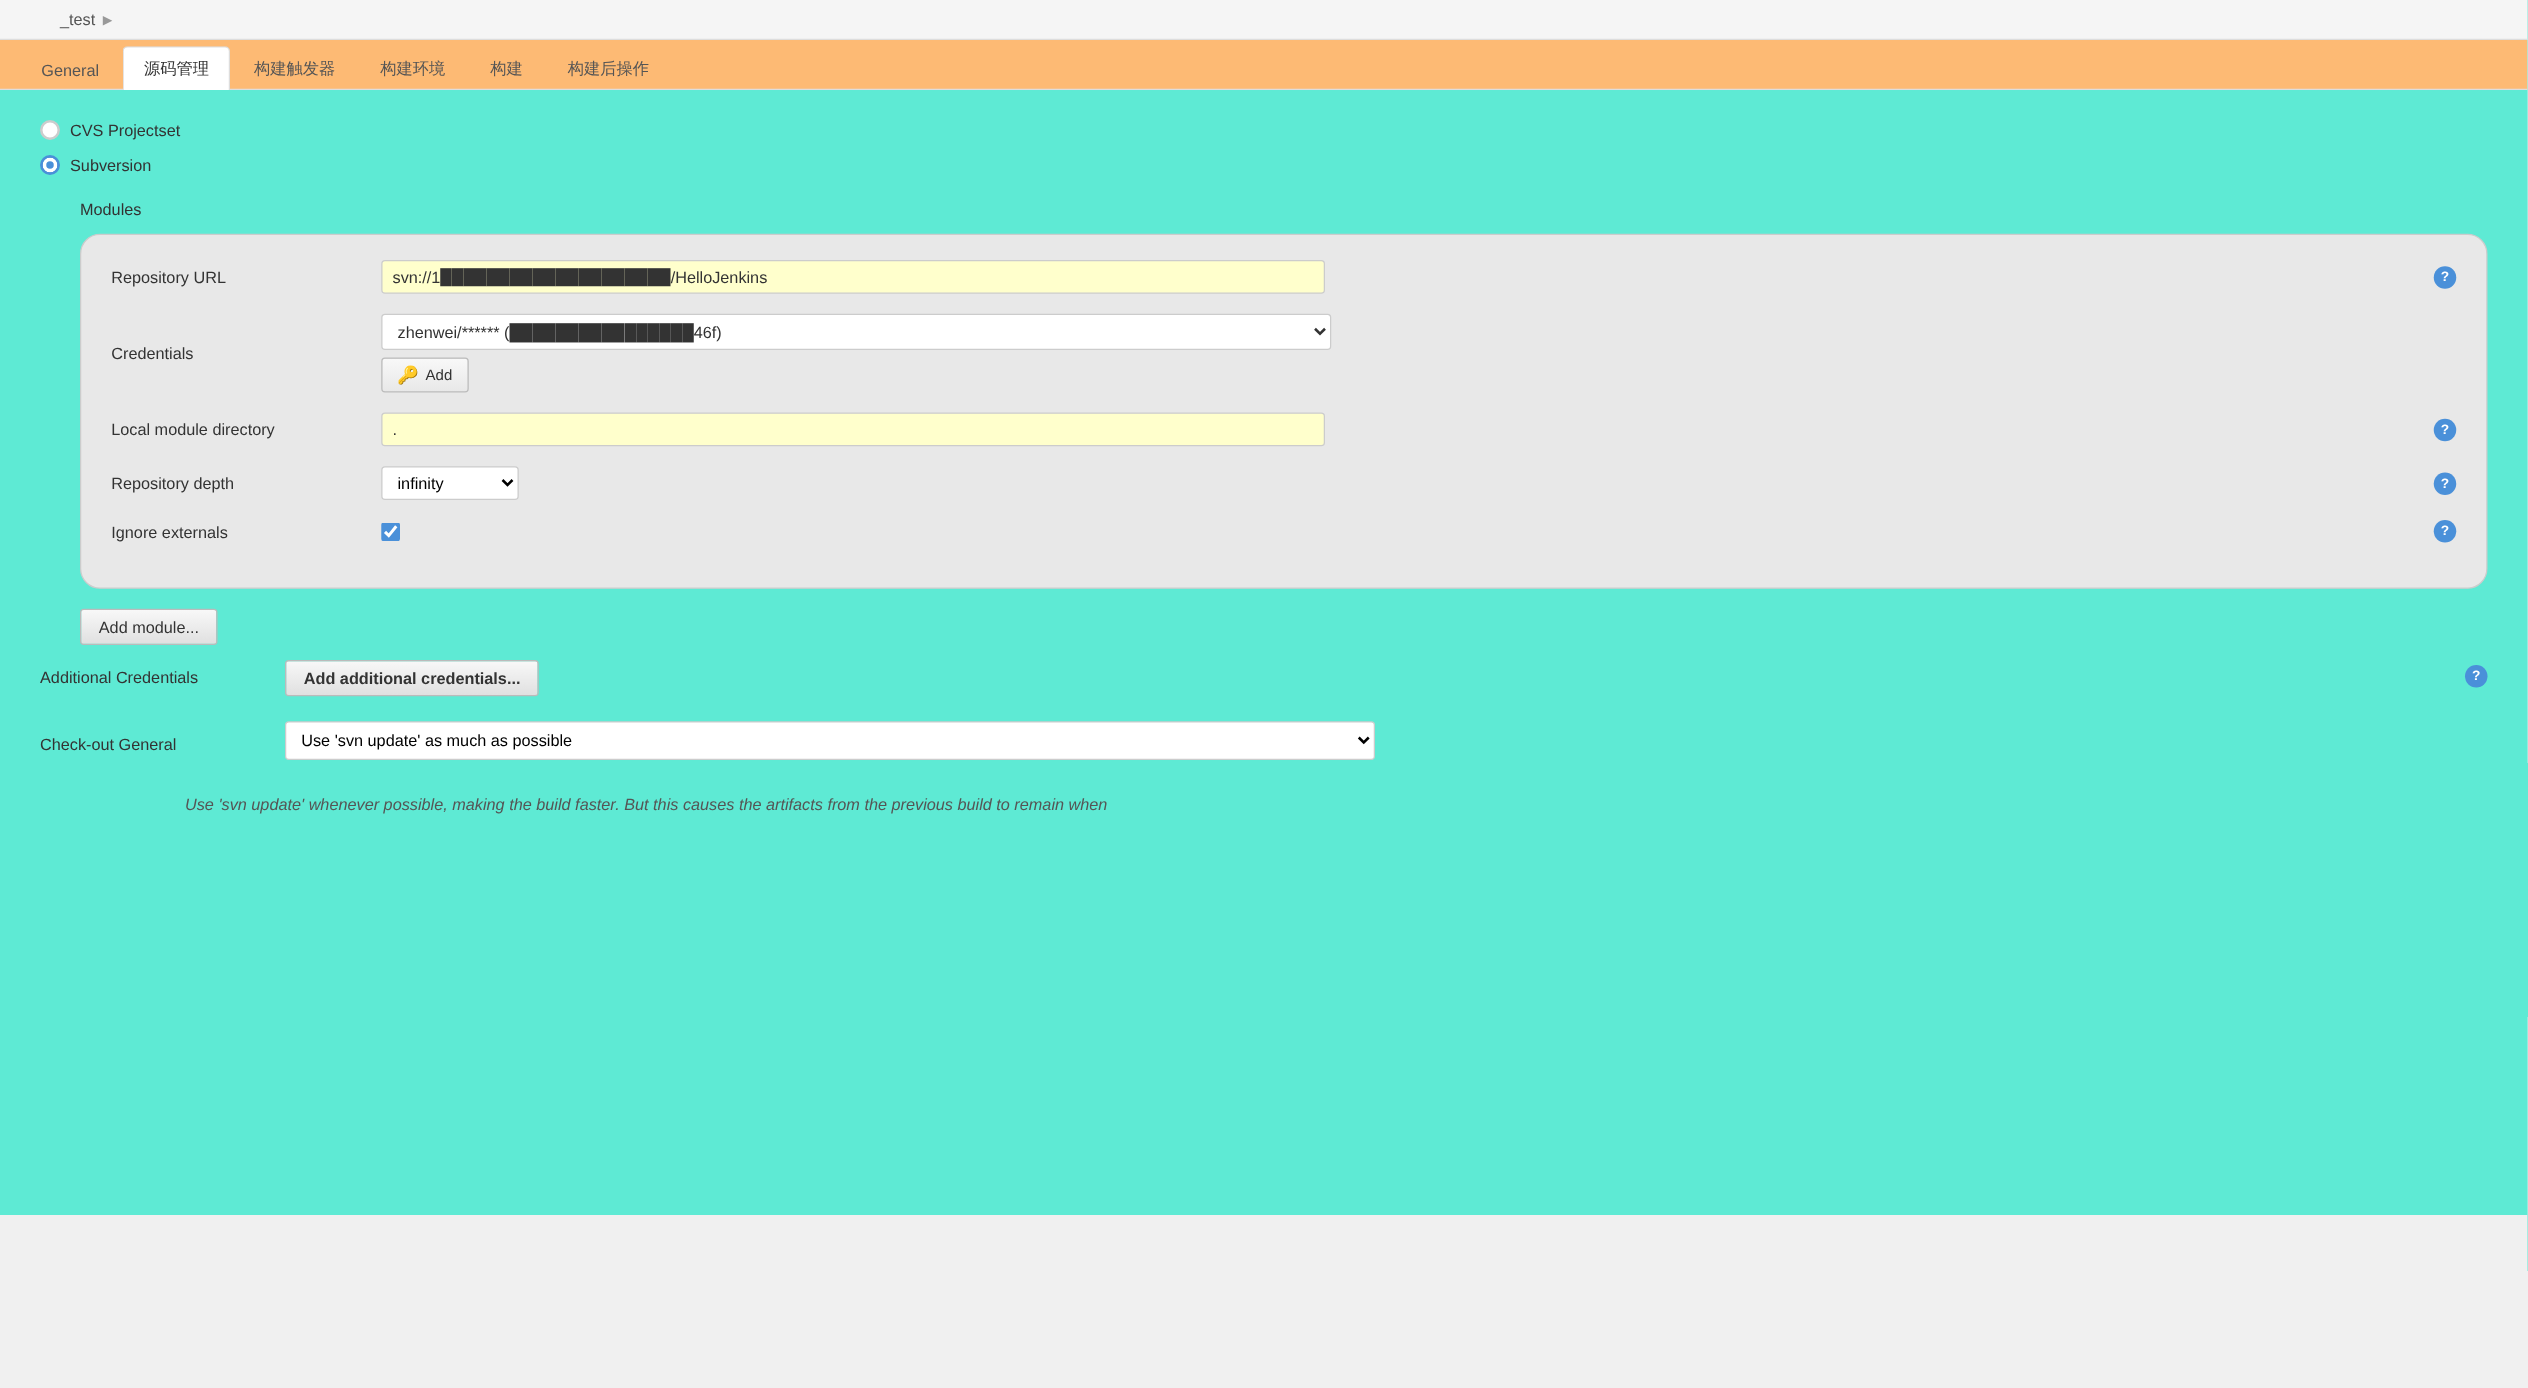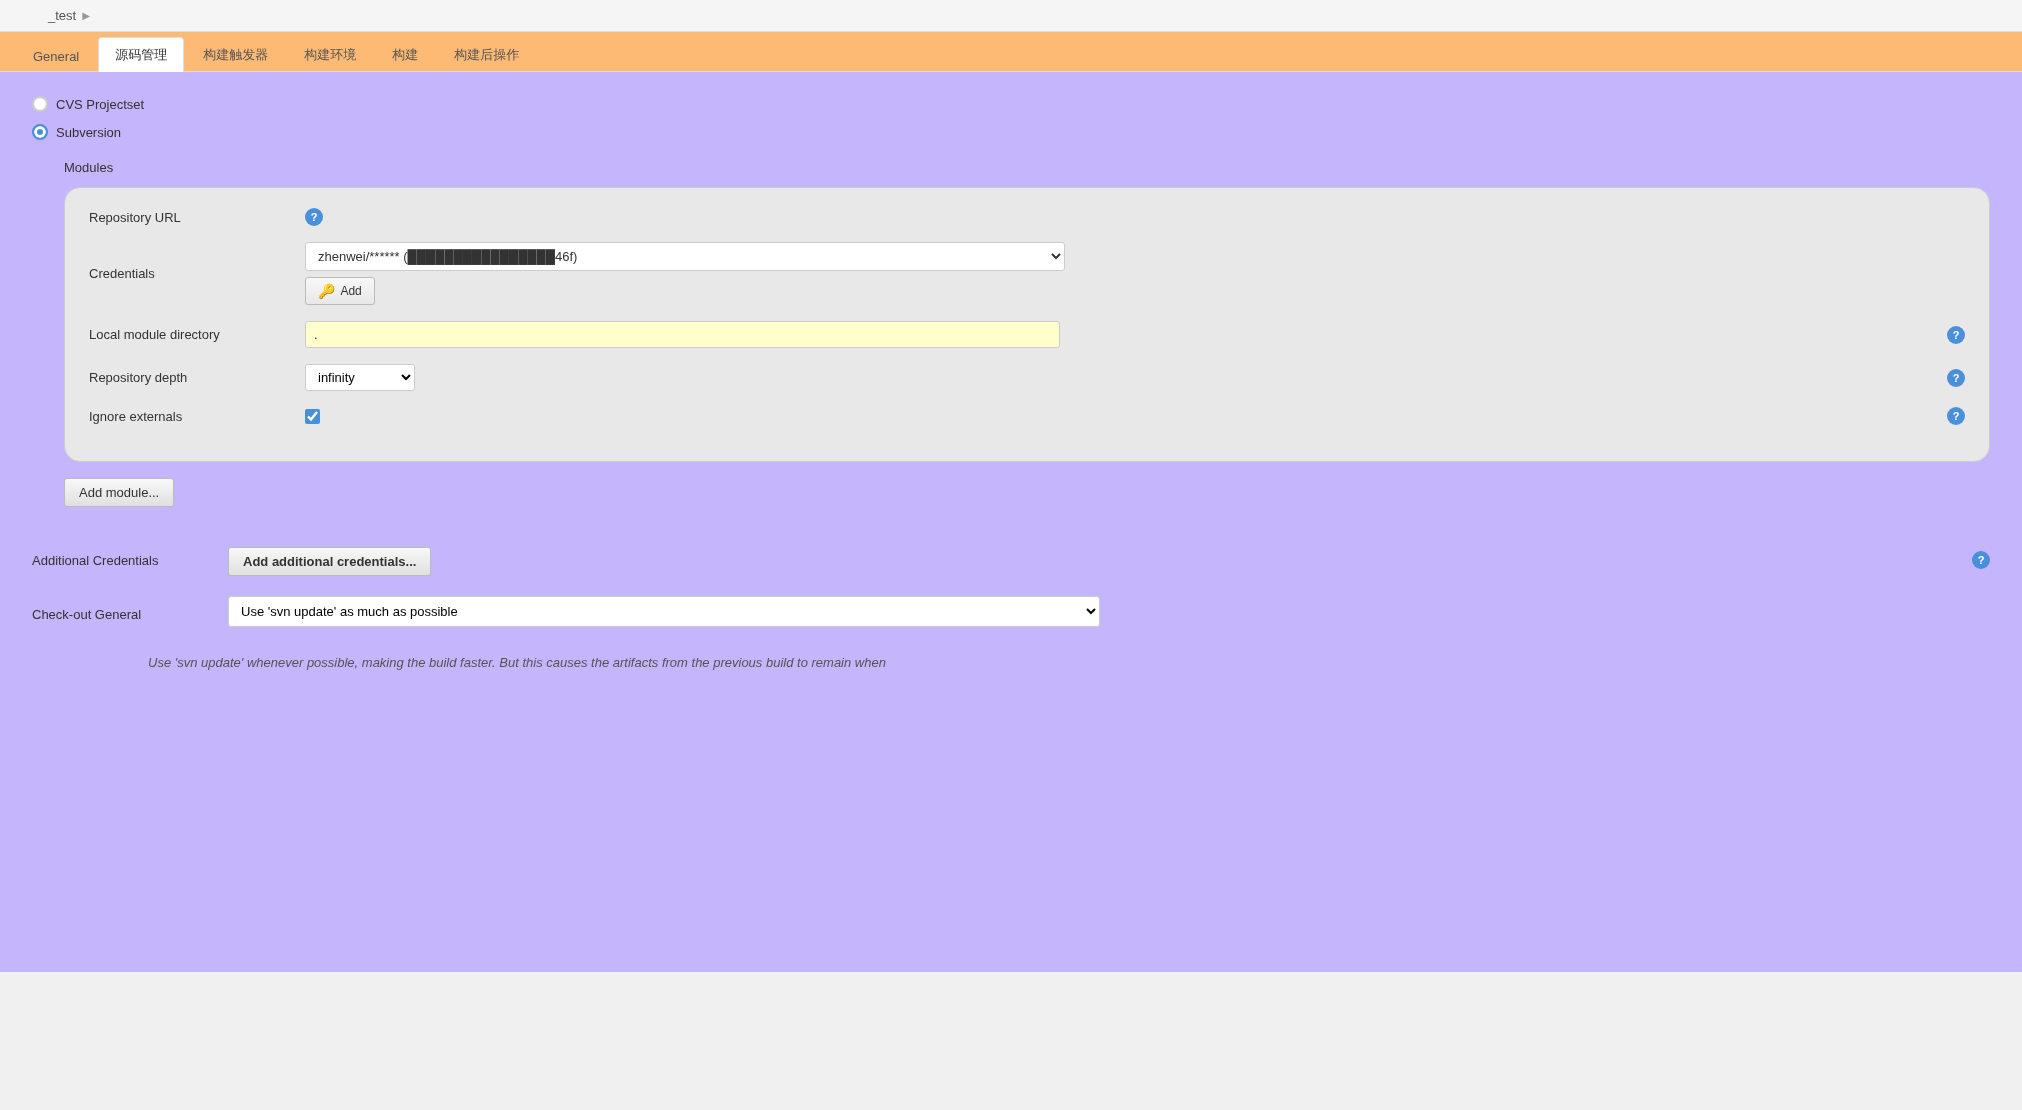--- a/index.html
+++ b/index.html
@@ -57,21 +57,21 @@
     .tab.active {
       background: #fff;
       border-color: #ddd;
       color: #333;
       font-weight: 500;
     }
 
     
     .main-content {
       padding: 24px 32px;
-      background: #c4b5fd;
+      background: #5eead4;
       min-height: 900px;
     }
 
     
     .radio-group {
       display: flex;
       flex-direction: column;
       gap: 12px;
       margin-bottom: 20px;
     }
@@ -225,21 +225,21 @@
       display: inline-flex;
       align-items: center;
       padding: 6px 14px;
       background: linear-gradient(to bottom, #f8f8f8, #e0e0e0);
       border: 1px solid #bbb;
       border-radius: 3px;
       font-size: 13px;
       cursor: pointer;
       color: #333;
       margin-left: 32px;
-      margin-bottom: 40px;
+      margin-bottom: 12px;
     }
 
     
     .bottom-section {
       display: flex;
       align-items: flex-start;
       margin-bottom: 20px;
       gap: 16px;
       justify-content: center;
     }
@@ -316,20 +316,23 @@
   </div>
 
   
   <div class="section-label">Modules</div>
 
   
   <div class="module-box">
 
     <div class="form-row">
       <div class="form-label">Repository URL</div>
+      <div class="form-control-area">
+        <input type="text" class="text-input" value="svn://1████████████████████/HelloJenkins" style="max-width: 755px;">
+      </div>
       <div class="help-icon">?</div>
     </div>
 
     <div class="form-row">
       <div class="form-label">Credentials</div>
       <div class="form-control-area" style="flex-direction: column; align-items: flex-start; gap: 6px;">
         <div class="cred-row">
           <select class="credentials-select">
             <option>zhenwei/****** (████████████████46f)</option>
           </select>

